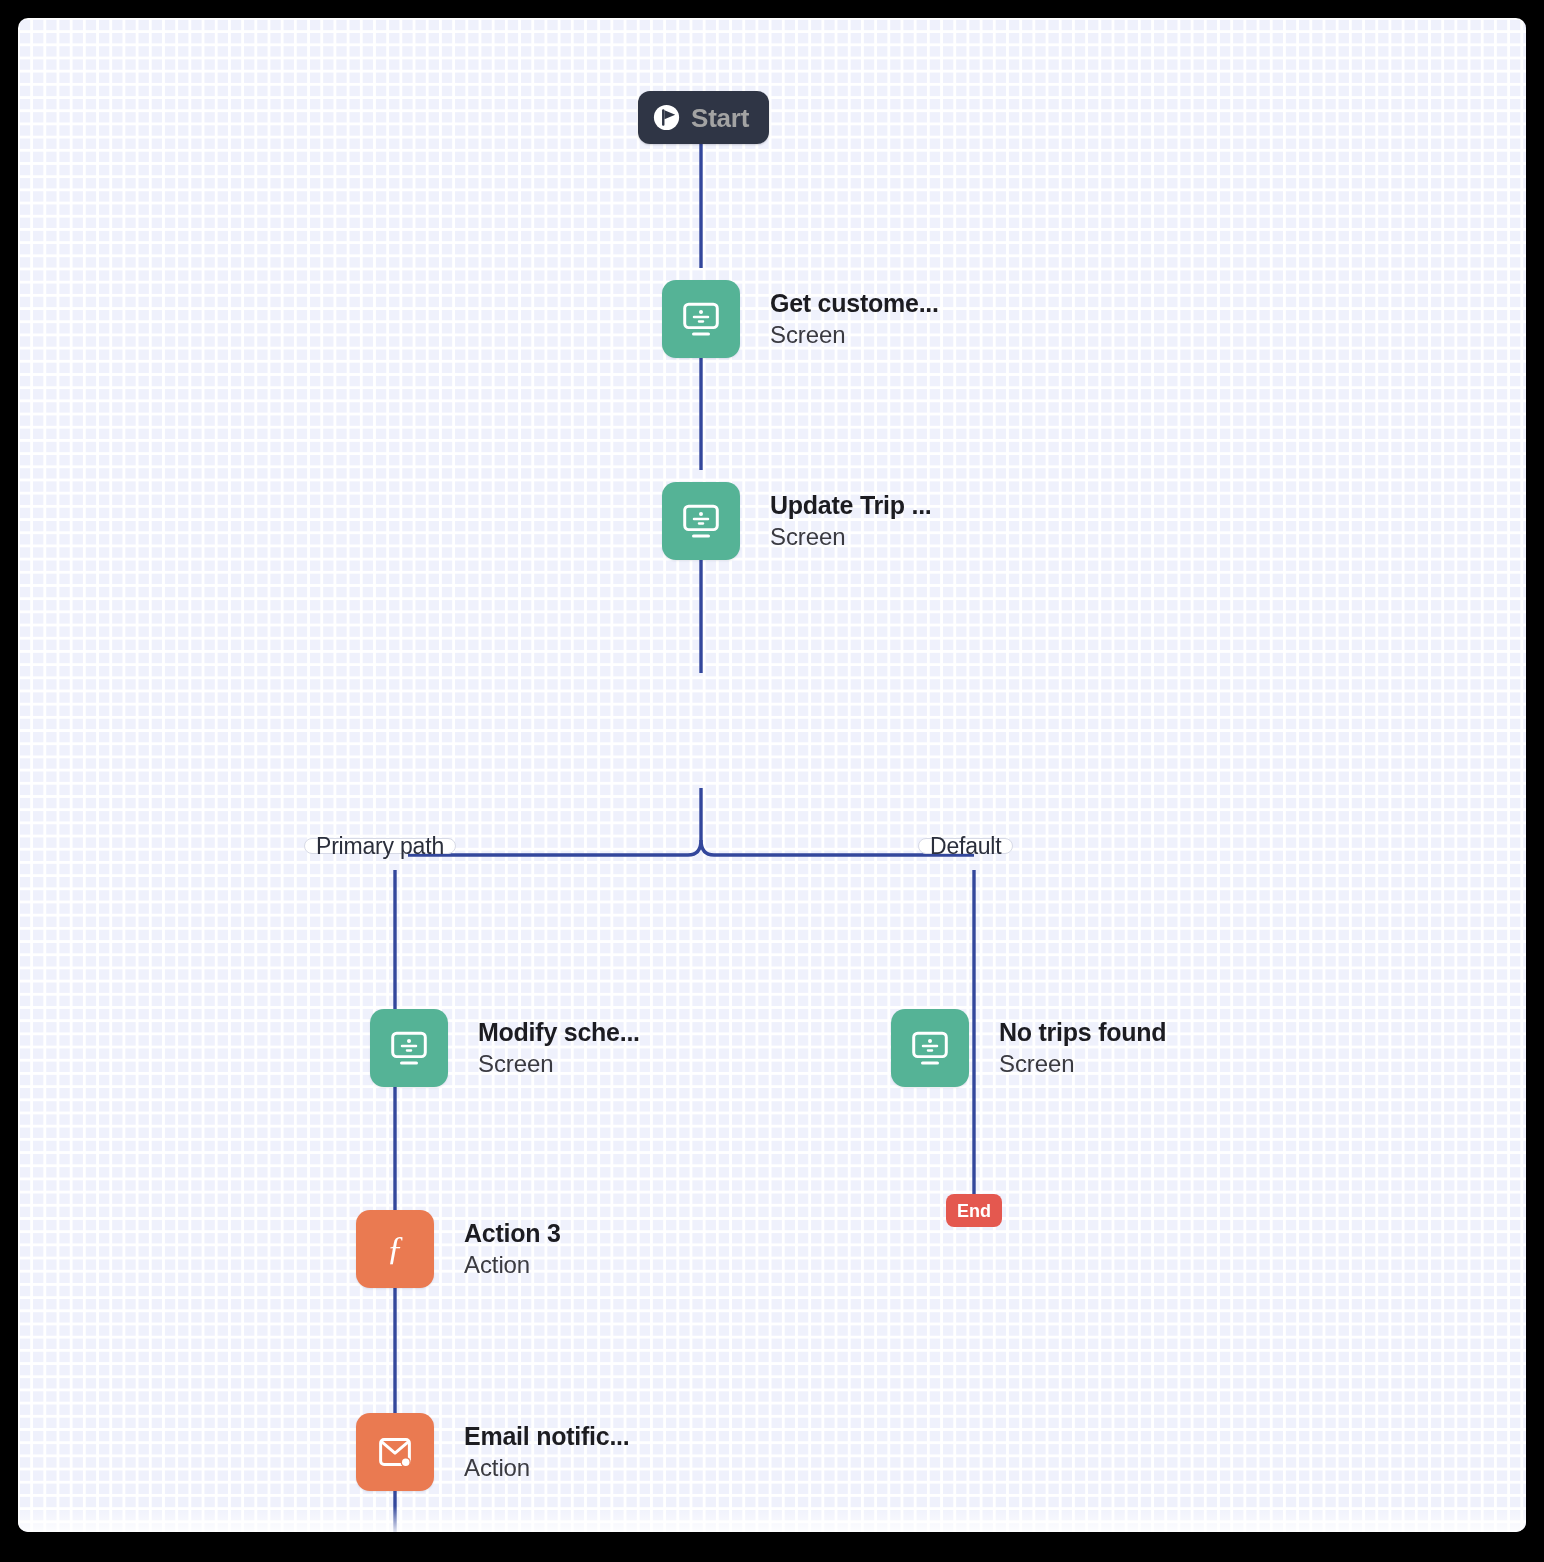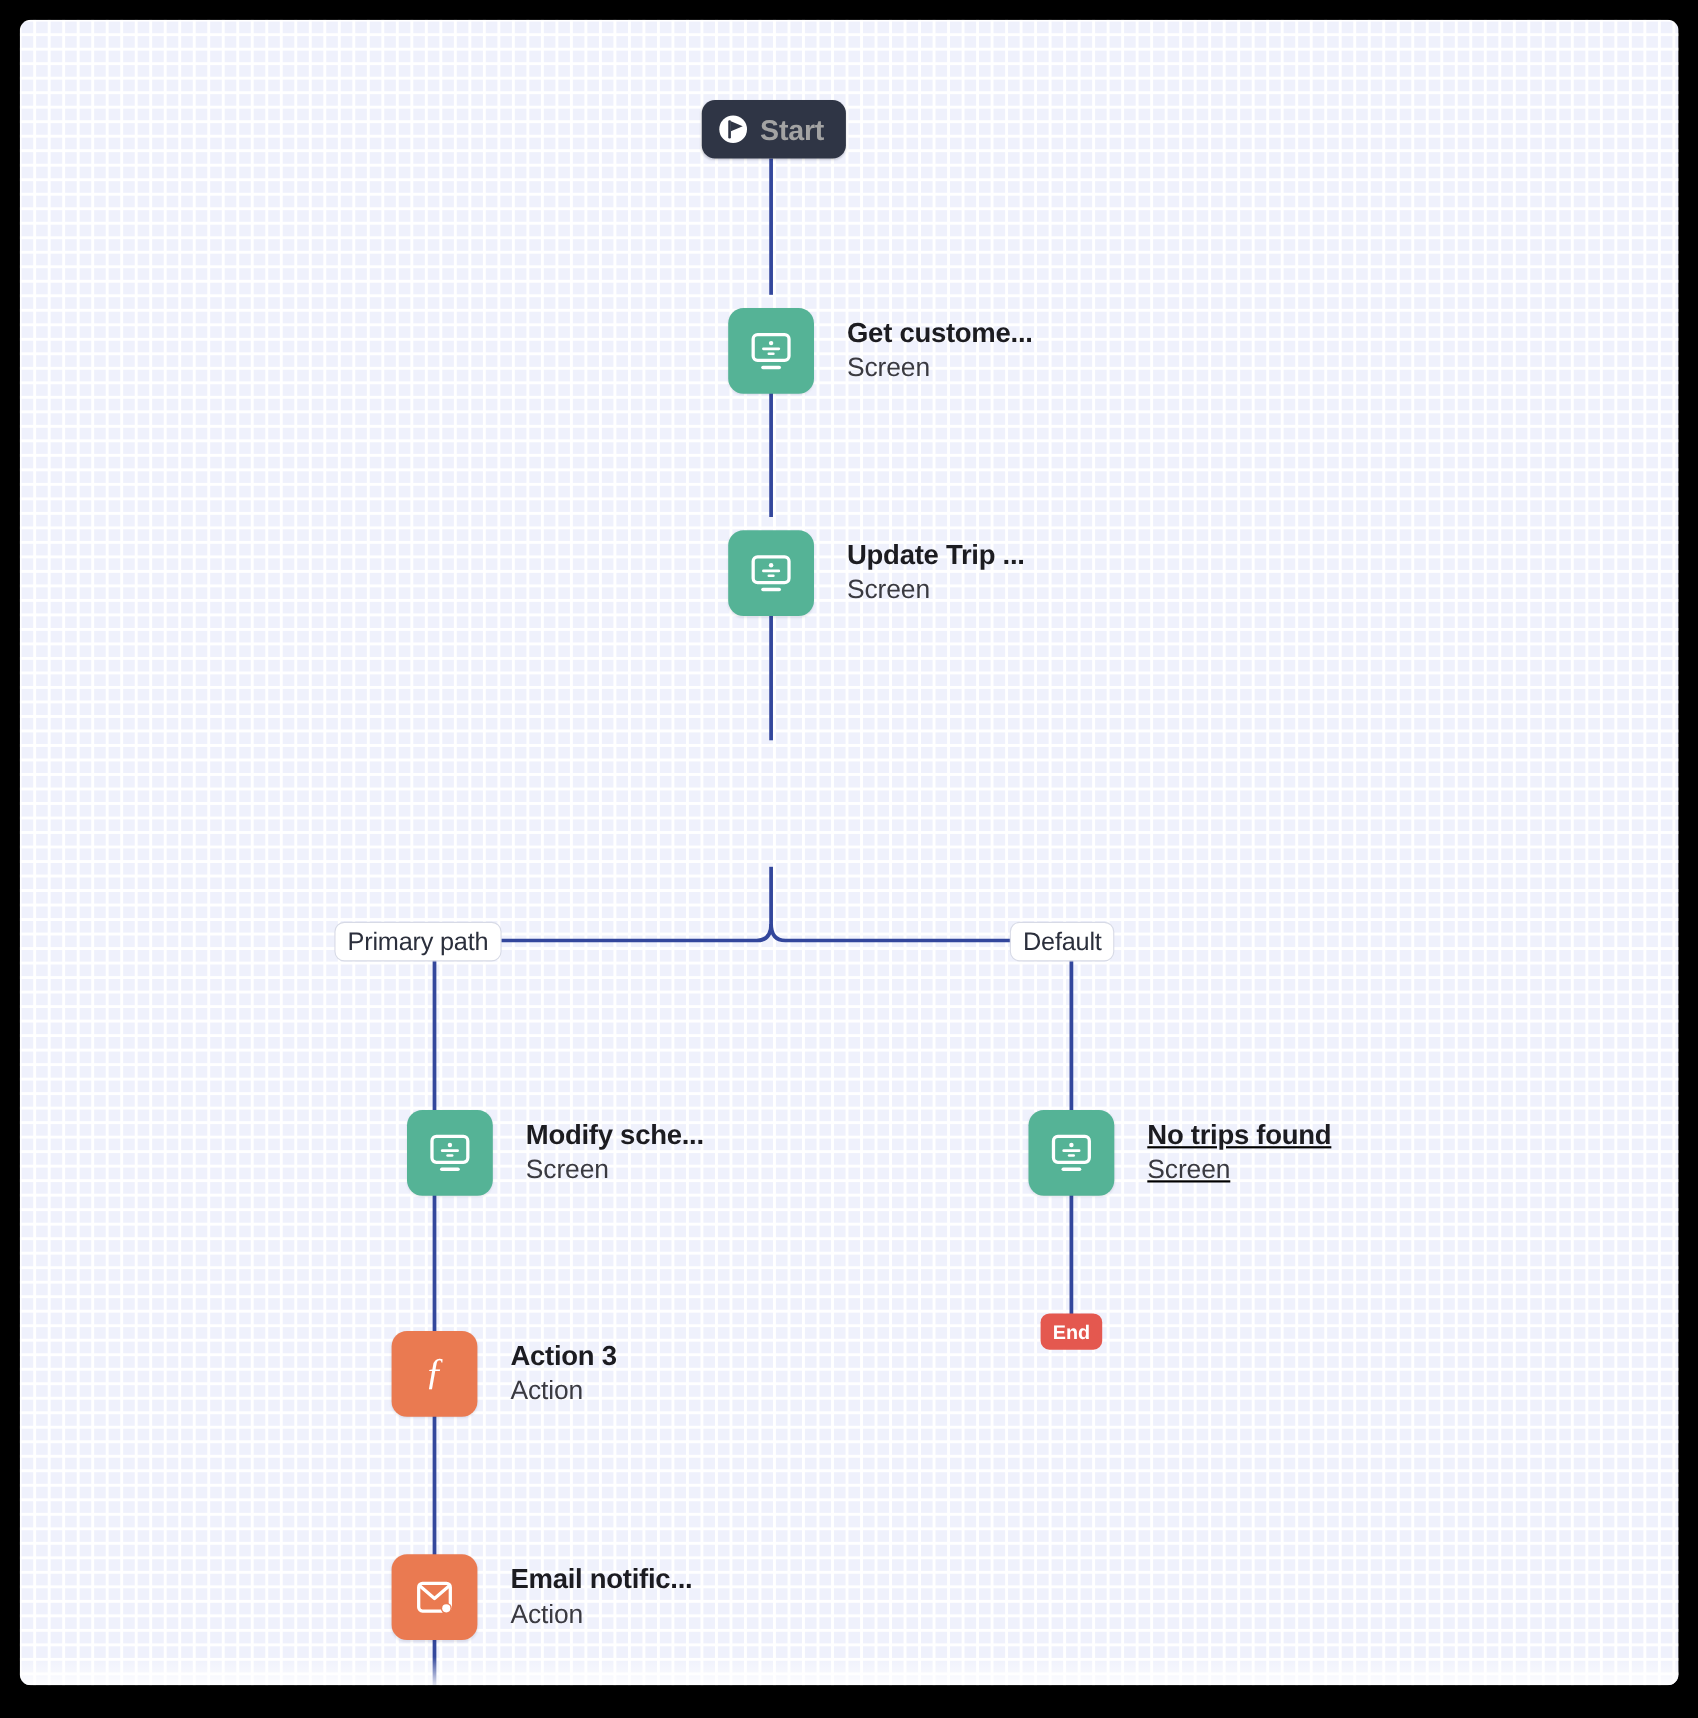--- a/index.html
+++ b/index.html
@@ -162,21 +162,21 @@
     white-space: nowrap;
     margin-top: 3px;
   }
 
   
   .branch-label {
     position: absolute;
     background: #ffffff;
     border: 1.5px solid #d7dae6;
     border-radius: 9px;
-    height: 36px;
+    height: 16px;
     padding: 0 11px;
     box-sizing: border-box;
     display: flex;
     align-items: center;
     justify-content: center;
   }
   .branch-label span {
     font-size: 23px;
     color: #2b2f3c;
     line-height: 1;
@@ -311,21 +311,21 @@
               <circle cx="35.2" cy="34.6" r="3.9" fill="#ffffff"></circle>
             </svg>
           </span>
         </div>
         <div class="textblock">
           <span class="title">Email notific...</span>
           <span class="subtitle">Action</span>
         </div>
       </div>
 
-      <div class="node step" style="left:917px; top:991px;text-decoration:underline;">
+      <div class="node step" style="left:873px; top:991px;">
         <div class="tile screen">
           <span style="display:flex;">
             <svg width="46" height="46" viewBox="0 0 48 48">
               <rect x="7" y="8.5" width="34" height="24.5" rx="4.2" fill="none" stroke="#ffffff" stroke-width="3.1"></rect>
               <circle cx="24" cy="16.6" r="2.1" fill="#ffffff"></circle>
               <rect x="15.4" y="20.7" width="17.2" height="2.6" rx="1.3" fill="#ffffff"></rect>
               <rect x="20.6" y="25.4" width="6.8" height="2.4" rx="1.2" fill="#ffffff"></rect>
               <rect x="14.6" y="38" width="18.8" height="3.3" rx="1.65" fill="#ffffff"></rect>
             </svg>
           </span>

